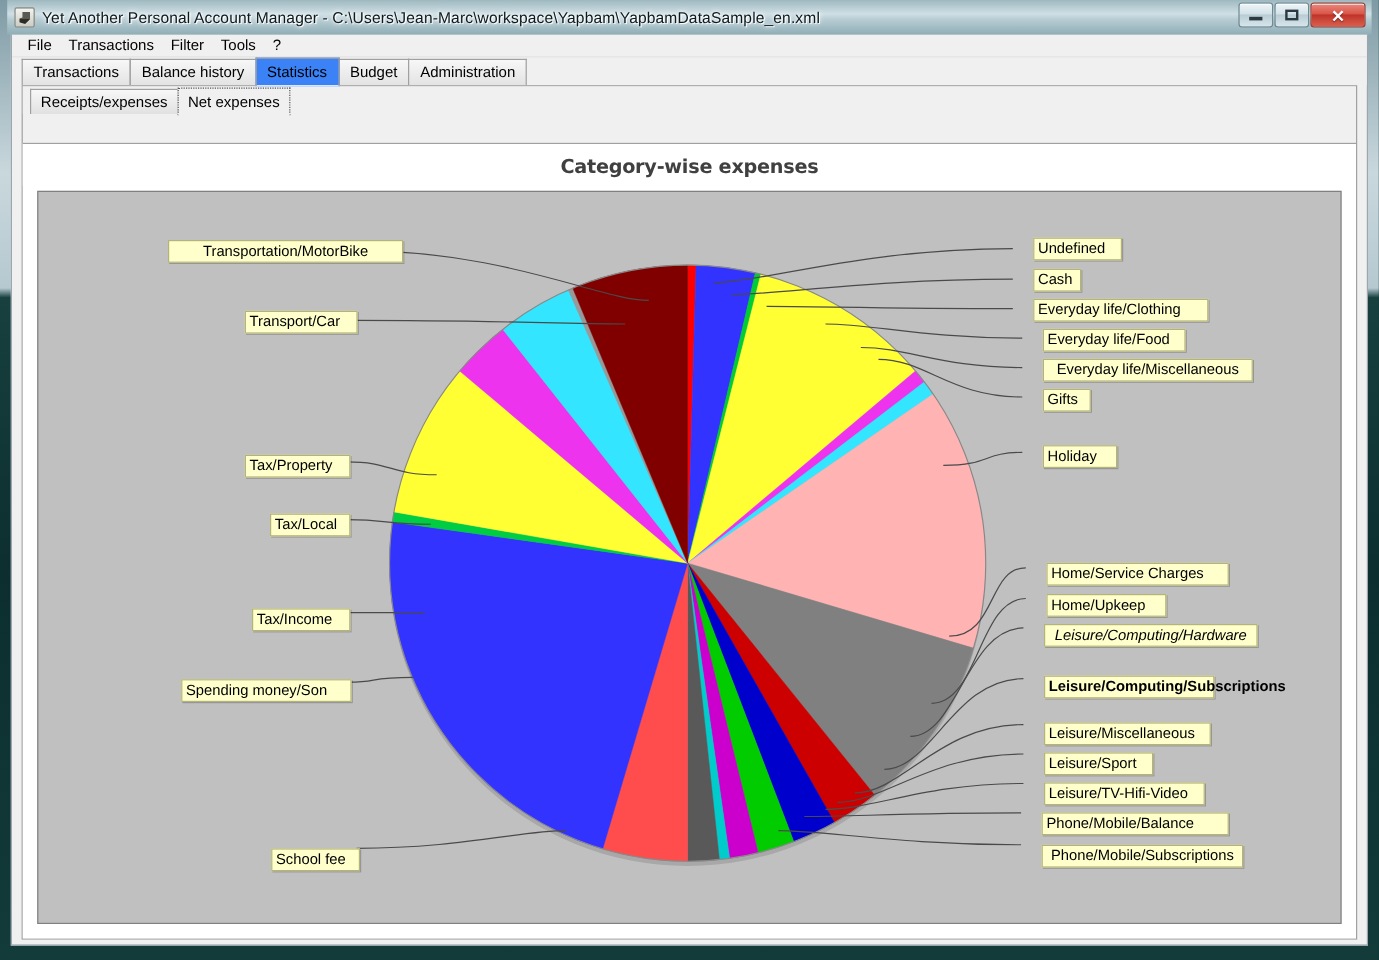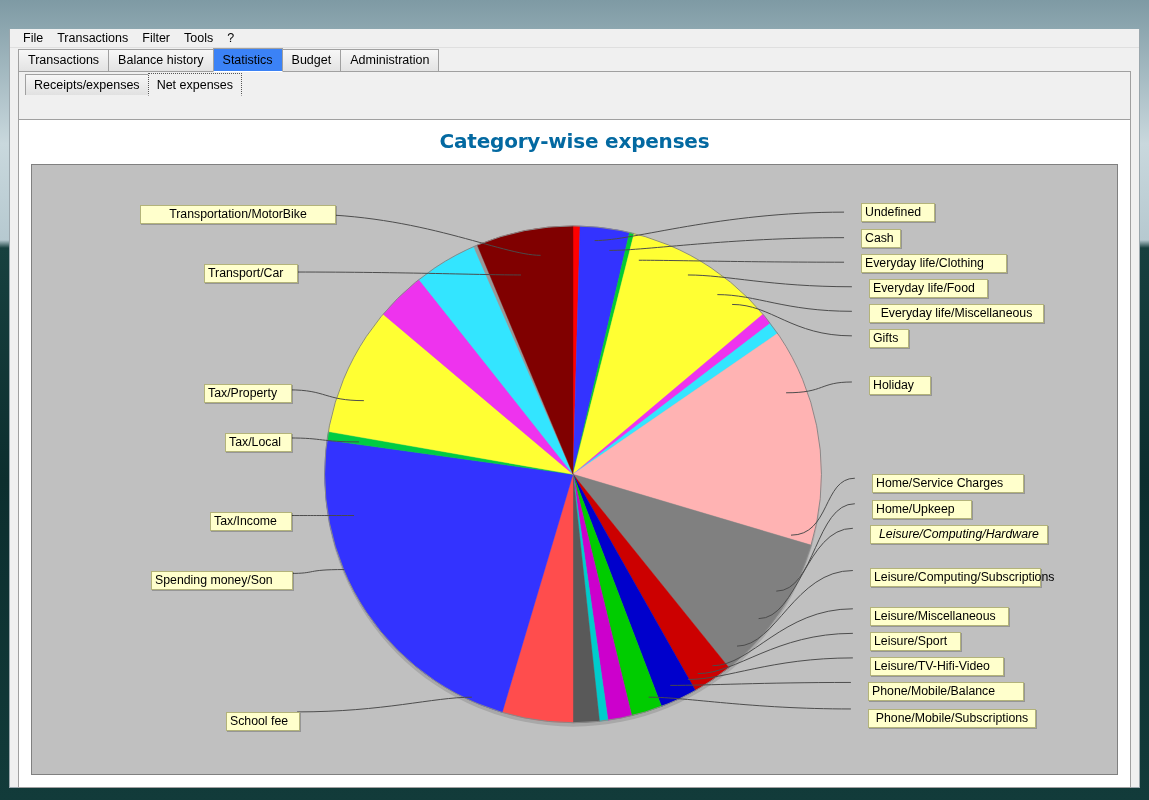--- a/index.html
+++ b/index.html
@@ -169,22 +169,22 @@
     border-top: 1px solid #a0a0a0;
     background: #ffffff;
     margin: 0;
     position: relative;
     display: flex; flex-direction: column;
   }
 
   
   #chart-title {
     text-align: center;
-    font-size: 20px; font-weight: bold;
-    color: #0369a1;
+    font-size: 16px; font-weight: bold;
+    color: #404040;
     padding: 9px 0 7px 0;
     background: #ffffff;
     font-family: "DejaVu Sans", sans-serif;
     letter-spacing: -0.2px;
   }
   #chart-canvas-wrap {
     flex: 1;
     margin: 4px 12px 12px 12px;
     background: #c0c0c0;
     border: 1px solid #808080;
@@ -207,20 +207,35 @@
     cursor: default;
   }
   .callout-box.wrap { text-align: center; }
 </style>
 </head>
 <body>
 
 <div id="window-frame">
   <div id="frame-inner">
 
+    <div id="titlebar">
+      <span id="title-icon"></span>
+      <span id="title-text">Yet Another Personal Account Manager - C:\Users\Jean-Marc\workspace\Yapbam\YapbamDataSample_en.xml</span>
+      <div id="window-buttons">
+        <div class="win-btn" id="btn-min">
+            <span class="glyph"></span>
+          </div>
+        <div class="win-btn" id="btn-max">
+            <span class="glyph"></span>
+          </div>
+        <div class="win-btn" id="btn-close">
+            <span class="glyph">✕</span>
+          </div>
+      </div>
+    </div>
 
     <div id="client">
 
       <div id="menubar">
         <div class="menu-item">File</div>
         <div class="menu-item">Transactions</div>
         <div class="menu-item">Filter</div>
         <div class="menu-item">Tools</div>
         <div class="menu-item">?</div>
       </div>
@@ -345,21 +360,21 @@
               <div class="callout-box" style="left: 829px; top: 38px; width: 74px;">Undefined</div>
               <div class="callout-box" style="left: 829px; top: 64px; width: 40px;">Cash</div>
               <div class="callout-box" style="left: 829px; top: 89px; width: 146px;">Everyday life/Clothing</div>
               <div class="callout-box" style="left: 837px; top: 114px; width: 119px;">Everyday life/Food</div>
               <div class="callout-box wrap" style="left: 837px; top: 139px; width: 175px;">Everyday life/Miscellaneous</div>
               <div class="callout-box" style="left: 837px; top: 164px; width: 40px;">Gifts</div>
               <div class="callout-box" style="left: 837px; top: 211px; width: 62px;">Holiday</div>
               <div class="callout-box" style="left: 840px; top: 309px; width: 152px;">Home/Service Charges</div>
               <div class="callout-box" style="left: 840px; top: 335px; width: 100px;">Home/Upkeep</div>
               <div class="callout-box wrap" style="left: 838px; top: 360px; width: 178px; font-style: italic;">Leisure/Computing/Hardware</div>
-              <div class="callout-box wrap" style="left: 838px; top: 403px; width: 171px;">Leisure/Computing/Subscriptions</div>
+              <div class="callout-box wrap" style="left: 838px; top: 403px; width: 142px; font-weight: bold;">Leisure/Computing/Subscriptions</div>
               <div class="callout-box" style="left: 838px; top: 442px; width: 139px;">Leisure/Miscellaneous</div>
               <div class="callout-box" style="left: 838px; top: 467px; width: 91px;">Leisure/Sport</div>
               <div class="callout-box" style="left: 838px; top: 492px; width: 134px;">Leisure/TV-Hifi-Video</div>
               <div class="callout-box" style="left: 836px; top: 517px; width: 156px;">Phone/Mobile/Balance</div>
               <div class="callout-box wrap" style="left: 836px; top: 544px; width: 168px;">Phone/Mobile/Subscriptions</div>
             </div>
         </div>
       </div>
 
     </div>

